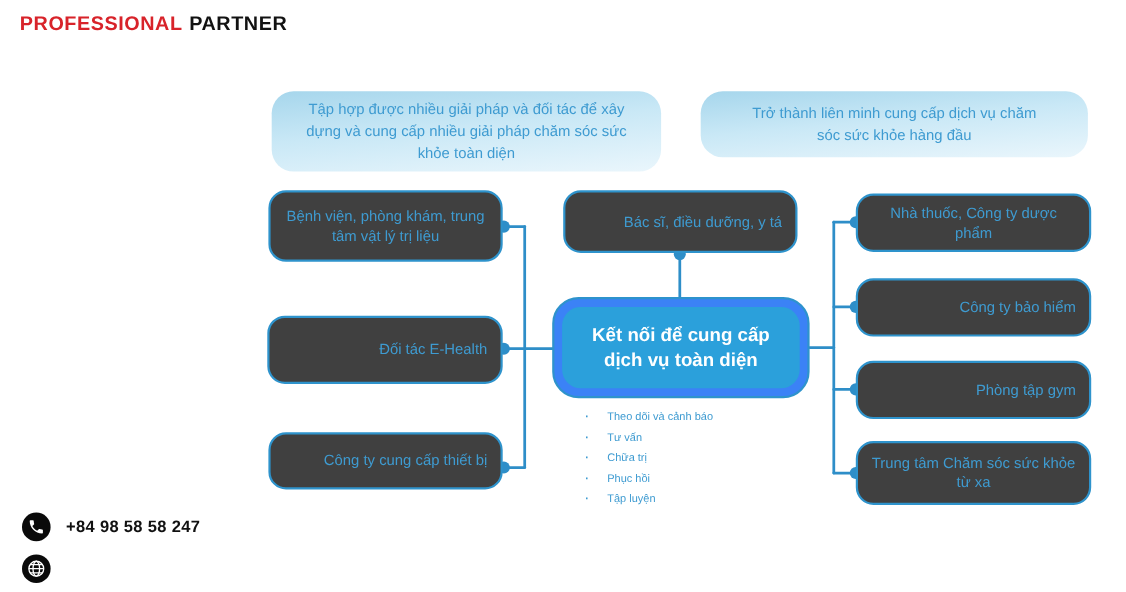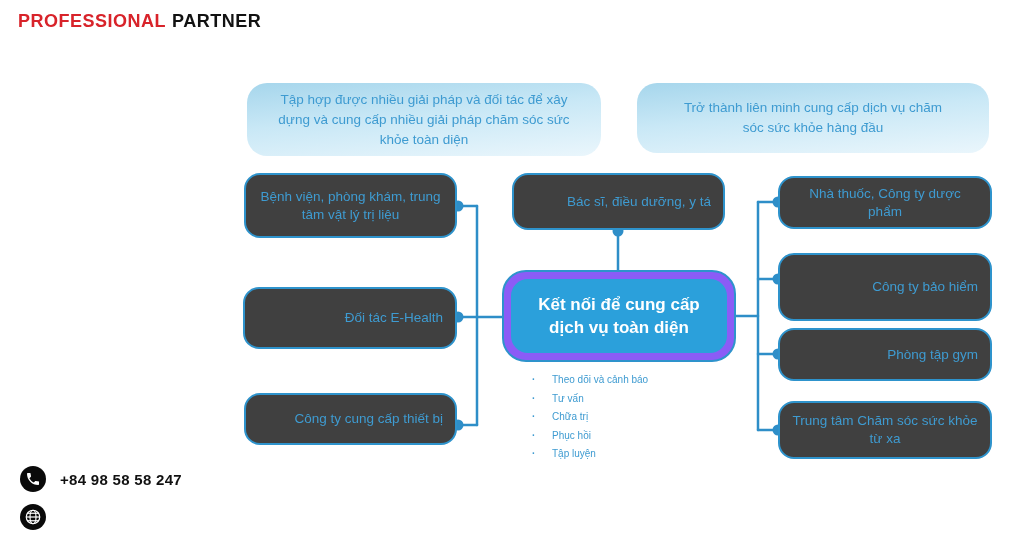--- a/index.html
+++ b/index.html
@@ -25,47 +25,47 @@
   .banner {
     position: absolute;
     border-radius: 20px;
     background: linear-gradient(175deg, #a6d6ec 0%, #c9e8f6 45%, #eaf6fc 100%);
     color: #3e9bd1;
     font-size: 13.5px; line-height: 20px;
     display: flex; align-items: center; justify-content: center;
     text-align: center;
   }
   .banner-left  { left: 247px; top: 83px;  width: 354px; height: 73px; padding: 0 26px; }
-  .banner-right { left: 637px; top: 83px;  width: 352px; height: 70px; padding: 0 44px; }
+  .banner-right { left: 637px; top: 83px;  width: 352px; height: 60px; padding: 0 44px; }
 
   
   .node {
     position: absolute;
     background: #404040;
     border: 2px solid #2e93cc;
     border-radius: 16px;
     color: #3e9bd1;
     font-size: 13.5px; line-height: 18px;
     display: flex; align-items: center; justify-content: flex-end;
     text-align: center;
     padding: 4px 12px;
   }
   .node-l1 { left: 244px; top: 173px; width: 213px; height: 65px; }
   .node-l2 { left: 243px; top: 287px; width: 214px; height: 62px; }
   .node-l3 { left: 244px; top: 393px; width: 213px; height: 52px; }
   .node-ct { left: 512px; top: 173px; width: 213px; height: 57px; }
   .node-r1 { left: 778px; top: 176px; width: 214px; height: 53px; }
-  .node-r2 { left: 778px; top: 253px; width: 214px; height: 68px; }
+  .node-r2 { left: 778px; top: 253px; width: 214px; height: 53px; }
   .node-r3 { left: 778px; top: 328px; width: 214px; height: 53px; }
   .node-r4 { left: 778px; top: 401px; width: 214px; height: 58px; }
 
   
   .hub-outer {
     position: absolute; left: 502px; top: 270px; width: 234px; height: 92px;
-    background: #8b5cf6;
+    background: #3b82f6;
     border: 2px solid #2e93cc;
     border-radius: 24px;
     padding: 7px;
   }
   .hub-inner {
     width: 100%; height: 100%;
     background: #2ba0db;
     border-radius: 17px;
     color: #ffffff;
     font-size: 17px; font-weight: 700; line-height: 23px;

